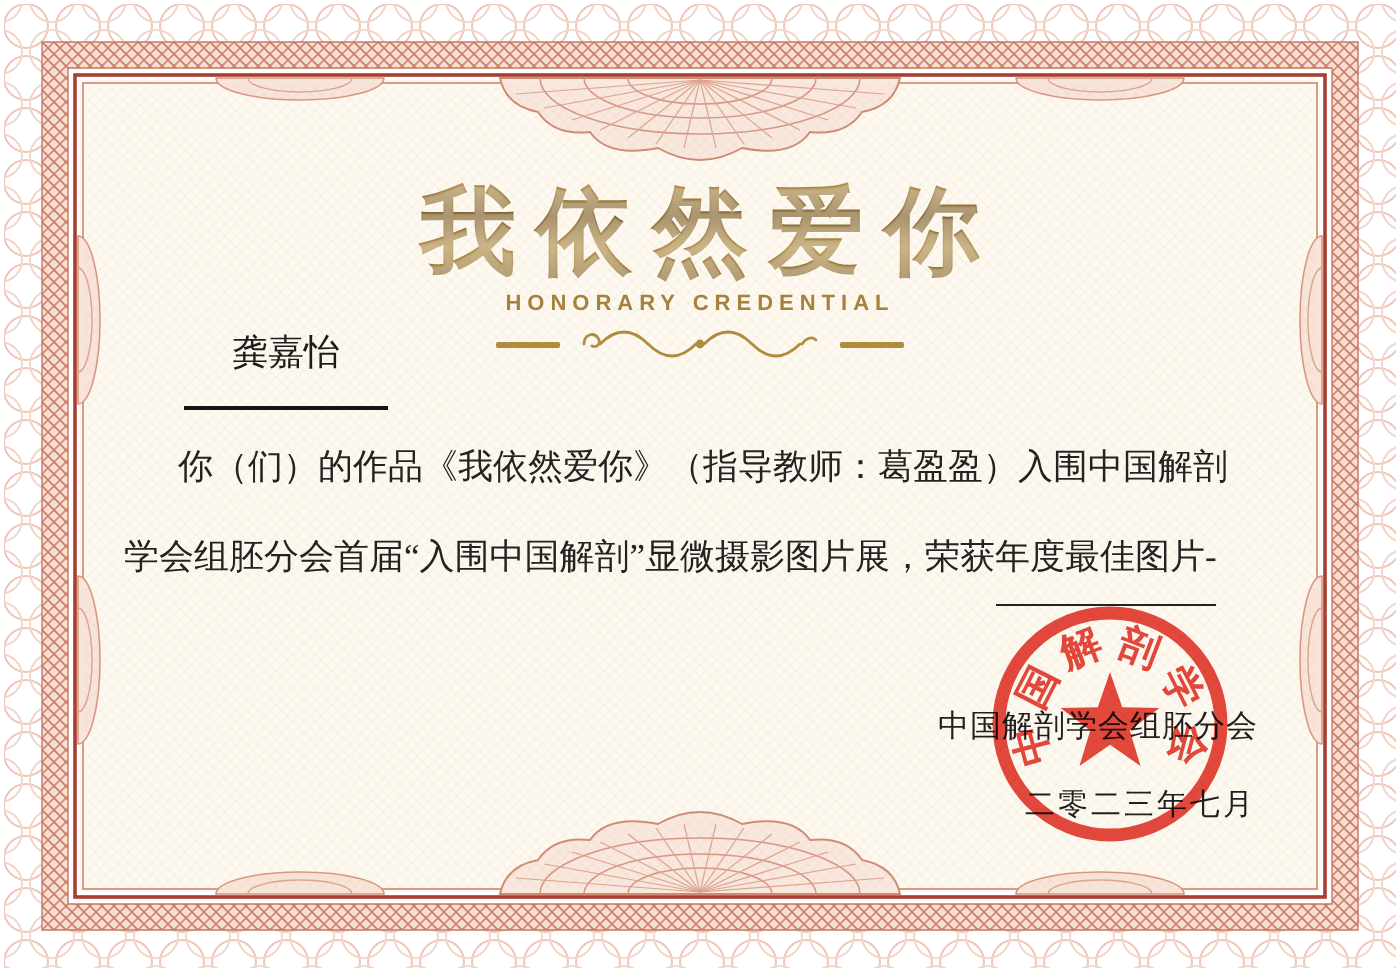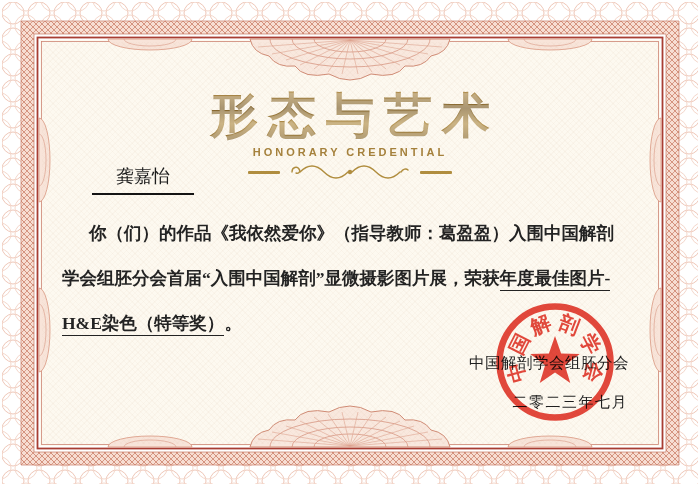--- a/index.html
+++ b/index.html
@@ -15,26 +15,26 @@
     background:linear-gradient(180deg,#c6a058 0%,#7c5d25 38%,#b08c44 62%,#74551e 100%);
     -webkit-background-clip:text;background-clip:text;-webkit-text-fill-color:transparent;
     text-shadow:0 1px 1px rgba(255,255,255,0.35);}
   .subtitle{position:absolute;top:146px;left:0;width:700px;text-align:center;
     font-size:11px;font-weight:bold;letter-spacing:3px;color:#a5813c;
     font-family:"Liberation Sans","DejaVu Sans",sans-serif;}
   .divider{position:absolute;top:163px;left:0;width:700px;display:flex;
     justify-content:center;align-items:center;gap:10px;}
   .divider .bar{width:32px;height:3px;background:#b08d3e;border-radius:1px;}
   .name-line{position:absolute;left:92px;top:164px;width:102px;text-align:center;
-    font-size:18px;color:#1c1c1c;border-bottom:2px solid #141414;padding-bottom:5px;}
+    font-size:18px;color:#1c1c1c;border-bottom:2px solid #141414;padding-bottom:15px;}
   .body-text{position:absolute;left:62px;top:211px;width:585px;
-    font-size:17.5px;line-height:45px;color:#232323;font-weight:bold;}
+    font-size:17.5px;line-height:45px;color:#232323;}
   .body-text .line{white-space:nowrap;}
   .indent{text-indent:27px;}
-  .uline{border-bottom:1.5px solid #232323;padding-bottom:2px;}
+  .uline{border-bottom:1.5px solid #232323;padding-bottom:14px;}
   .issuer-org{position:absolute;right:71px;top:353px;font-size:15.5px;letter-spacing:0.5px;
     color:#1f1f1f;white-space:nowrap;}
   .issuer-date{position:absolute;right:72px;top:393px;font-size:15px;letter-spacing:1.5px;
     color:#1f1f1f;white-space:nowrap;}
   .seal{position:absolute;left:490px;top:296px;width:132px;height:132px;
     mix-blend-mode:multiply;opacity:0.92;}
   .seal text{font-family:"Liberation Serif","DejaVu Serif",serif;font-weight:bold;
     font-size:20px;}
 </style>
 </head>
@@ -100,37 +100,36 @@
     <use href="#bump" transform="translate(39,330) rotate(-90)"></use>
     <use href="#bump" transform="translate(661,160) rotate(90)"></use>
     <use href="#bump" transform="translate(661,330) rotate(90)"></use>
 
     <use href="#rosette" transform="translate(350,39)"></use>
     <use href="#rosette" transform="translate(350,447) scale(1,-1)"></use>
   </svg>
 
   <div class="texture"></div>
 
-  <div class="title">形态与艺术</div>
+  <div class="title">我依然爱你</div>
   <div class="subtitle">HONORARY CREDENTIAL</div>
   <div class="divider">
     <span class="bar"></span>
     <svg width="120" height="18" viewBox="0 0 120 18">
       <path d="M2,9 C2,4 7,3 9,6 C11,9 8,11 6,10 M10,9 C18,1 26,1 34,9 C42,17 50,17 58,9 M62,9 C70,1 78,1 86,9 C94,17 102,17 110,9 M111,9 C113,6 116,5 118,7" fill="none" stroke="#b08d3e" stroke-width="1.4" stroke-linecap="round"></path>
       <circle cx="60" cy="9" r="2.2" fill="#b08d3e"></circle>
     </svg>
     <span class="bar"></span>
   </div>
 
   <div class="name-line">龚嘉怡</div>
 
   <div class="body-text">
     <div class="line indent">你（们）的作品《我依然爱你》（指导教师：葛盈盈）入围中国解剖</div>
     <div class="line"><span>学会组胚分会首届“入围中国解剖”显微摄影图片展，荣获</span><span class="uline">年度最佳图片-</span></div>
-    <div class="line"><span class="uline">H&amp;E染色（特等奖）</span><span>。</span></div>
   </div>
 
   <div class="issuer-org">中国解剖学会组胚分会</div>
   <div class="issuer-date">二零二三年七月</div>
 
   <svg class="seal" viewBox="0 0 132 132" xmlns="http://www.w3.org/2000/svg">
     <circle cx="65" cy="66" r="55.5" fill="none" stroke="#e23a2e" stroke-width="6.5"></circle>
     <polygon fill="#e23a2e" points="65,40 71.11,57.59 89.73,57.97 74.89,69.21 80.28,87.03 65,76.4 49.72,87.03 55.11,69.21 40.27,57.97 58.89,57.59"></polygon>
     <g fill="#e23a2e" text-anchor="middle">
       <text x="26.36" y="76.35" transform="rotate(-105 26.36 76.35)" dominant-baseline="central" fill="#e23a2e">中</text>

